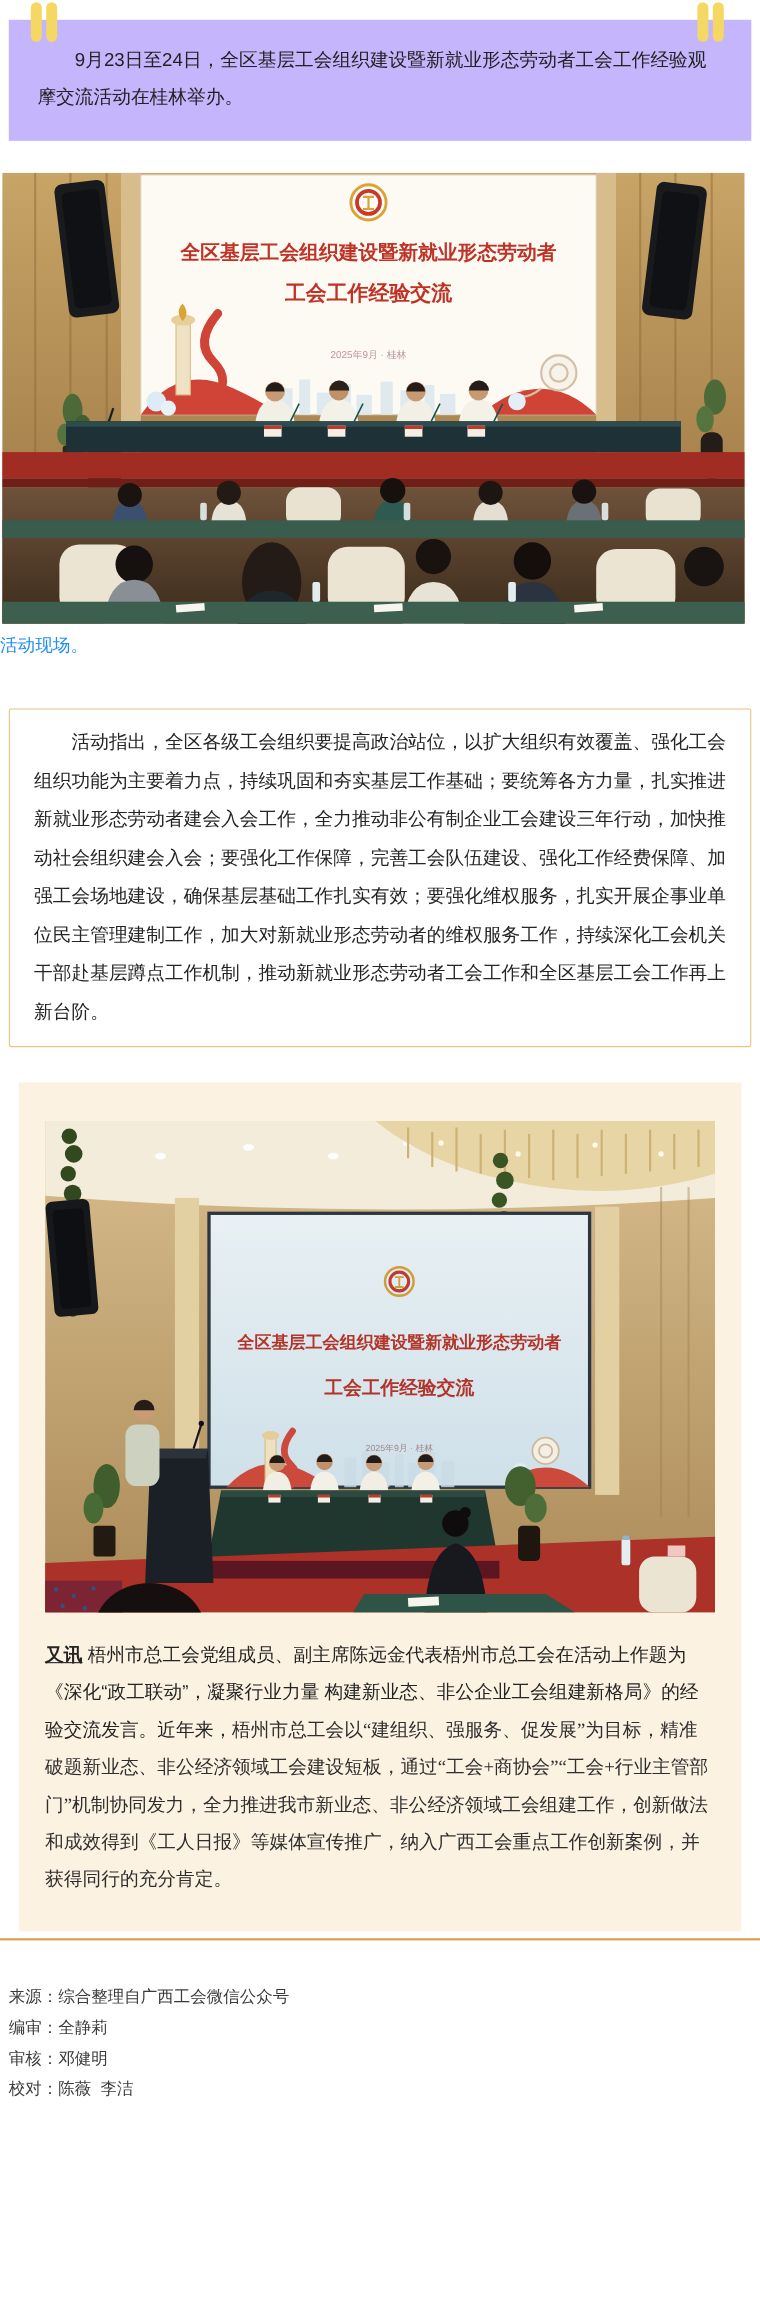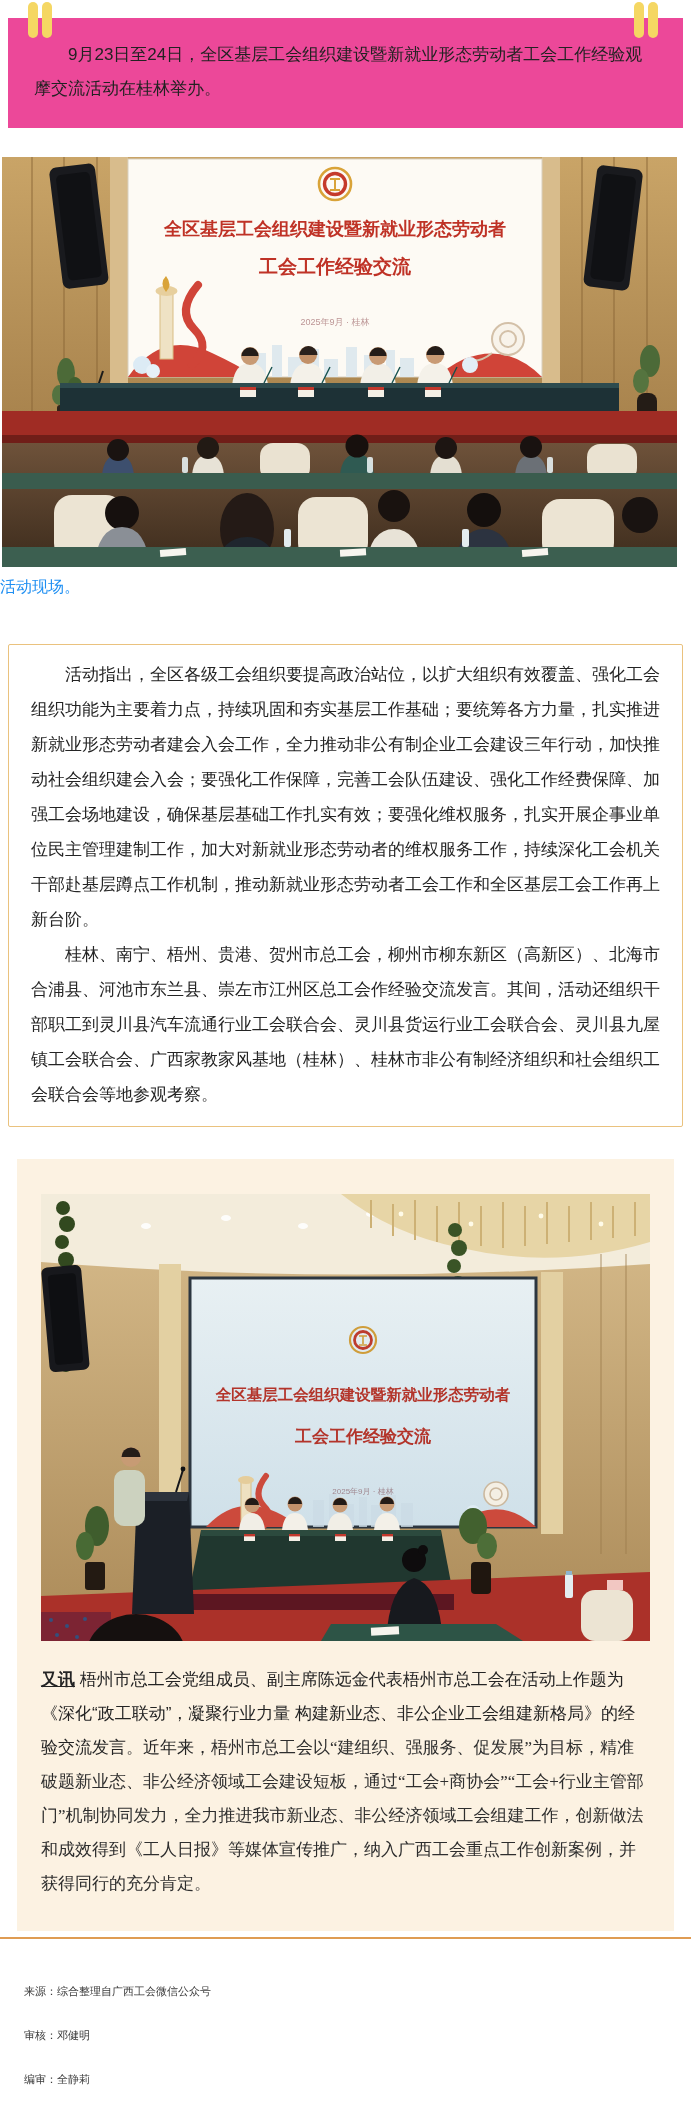--- a/index.html
+++ b/index.html
@@ -5,42 +5,42 @@
   html,body{margin:0;padding:0;background:#ffffff;}
   body{width:691px;font-family:"Liberation Sans","DejaVu Sans",sans-serif;color:#1d1d1d;}
   .page{position:relative;width:691px;}
 
   
   .intro-wrap{position:relative;padding-top:18px;}
   .quote-bars{position:absolute;top:2px;display:flex;gap:4px;z-index:2;}
   .quote-bars.left{left:28px;}
   .quote-bars.right{left:634px;}
   .quote-bars .bar{display:block;width:10px;height:36px;border-radius:5px;background:#f5d763;}
-  .intro-box{margin:0 8px;background:#ec4899;padding:20px 26px 22px 26px;}
+  .intro-box{margin:0 8px;background:#c4b5fd;padding:20px 26px 22px 26px;}
   .intro-box p{margin:0;font-size:17px;line-height:34px;text-indent:2em;color:#222;}
 
   
   .photo1{display:block;margin:29px 0 0 2px;}
   .photo-caption{margin:10px 0 0 0;text-align:left;font-size:16px;color:#1f8ff2;}
 
   
   .article-box{margin:46px 8px 0 8px;background:#ffffff;border:1px solid #eac27e;border-radius:2px;padding:12px 8px 14px 22px;}
   .article-box p{margin:0;font-size:17px;line-height:35px;text-indent:2em;color:#242424;}
 
   
   .card{margin:32px 0 0 17px;width:609px;background:#fcf2e2;padding:35px 24px 30px 24px;}
   .photo2{display:block;}
   .second-text{margin:22px 0 0 0;font-size:17px;line-height:34px;color:#242424;}
   .second-text strong{font-weight:700;text-decoration:underline;}
   .second-text .kai{font-family:"Liberation Serif","DejaVu Serif",serif;color:#2e2e2e;}
 
   .divider{margin-top:6px;border:0;border-top:2px solid #df9c53;width:691px;}
 
   .credits{margin:38px 0 0 8px;padding-bottom:12px;}
-  .credits p{margin:16px;font-size:11px;line-height:28px;color:#3b3b3b;white-space:pre-wrap;}
+  .credits p{margin:0;font-size:15px;line-height:28px;color:#3b3b3b;white-space:pre-wrap;}
 
   svg text{font-family:"Liberation Sans","DejaVu Sans",sans-serif;}
 </style>
 </head>
 <body>
 
 <div class="page">
 
   <section class="intro-wrap">
     <span class="quote-bars left">
@@ -236,21 +236,20 @@
     <g fill="#e3ecef">
       <rect x="282" y="372" width="7" height="18" rx="2"></rect>
         <rect x="460" y="372" width="7" height="18" rx="2"></rect>
     </g>
   </svg>
 
   <p class="photo-caption">活动现场。</p>
 
   <section class="article-box">
     <p>活动指出，全区各级工会组织要提高政治站位，以扩大组织有效覆盖、强化工会组织功能为主要着力点，持续巩固和夯实基层工作基础；要统筹各方力量，扎实推进新就业形态劳动者建会入会工作，全力推动非公有制企业工会建设三年行动，加快推动社会组织建会入会；要强化工作保障，完善工会队伍建设、强化工作经费保障、加强工会场地建设，确保基层基础工作扎实有效；要强化维权服务，扎实开展企事业单位民主管理建制工作，加大对新就业形态劳动者的维权服务工作，持续深化工会机关干部赴基层蹲点工作机制，推动新就业形态劳动者工会工作和全区基层工会工作再上新台阶。</p>
-    <p>桂林、南宁、梧州、贵港、贺州市总工会，柳州市柳东新区（高新区）、北海市合浦县、河池市东兰县、崇左市江州区总工会作经验交流发言。其间，活动还组织干部职工到灵川县汽车流通行业工会联合会、灵川县货运行业工会联合会、灵川县九屋镇工会联合会、广西家教家风基地（桂林）、桂林市非公有制经济组织和社会组织工会联合会等地参观考察。</p>
   </section>
 
   <section class="card">
 
     <svg class="photo2" width="609" height="447" viewBox="0 0 609 447">
       <defs>
         <linearGradient id="p2wall" x1="0" y1="0" x2="0" y2="1">
           <stop offset="0" stop-color="#d8bd8d"></stop>
             <stop offset="1" stop-color="#ab8a58"></stop>
         </linearGradient>
@@ -457,19 +456,19 @@
       </g>
     </svg>
 
     <p class="second-text"><strong>又讯</strong><span> 梧州市总工会党组成员、副主席陈远金代表梧州市总工会在活动上作题为《深化“政工联动”，凝聚行业力量  构建新业态、非公企业工会组建新格局》的经验交流发言。近年来，</span><span class="kai">梧州市总工会以“建组织、强服务、促发展”为目标，精准破题新业态、非公经济领域工会建设短板，通过“工会+商协会”“工会+行业主管部门”机制协同发力，全力推进我市新业态、非公经济领域工会组建工作，创新做法和成效得到《工人日报》等媒体宣传推广，纳入广西工会重点工作创新案例，并获得同行的充分肯定。</span></p>
   </section>
 
   <hr class="divider">
 
   <div class="credits">
     <p>来源：综合整理自广西工会微信公众号</p>
+    <p>编审：全静莉</p>
     <p>审核：邓健明</p>
-    <p>编审：全静莉</p>
     <p>校对：陈薇  李洁</p>
 
   </div>
 
 </div>
 
 </body></html>

